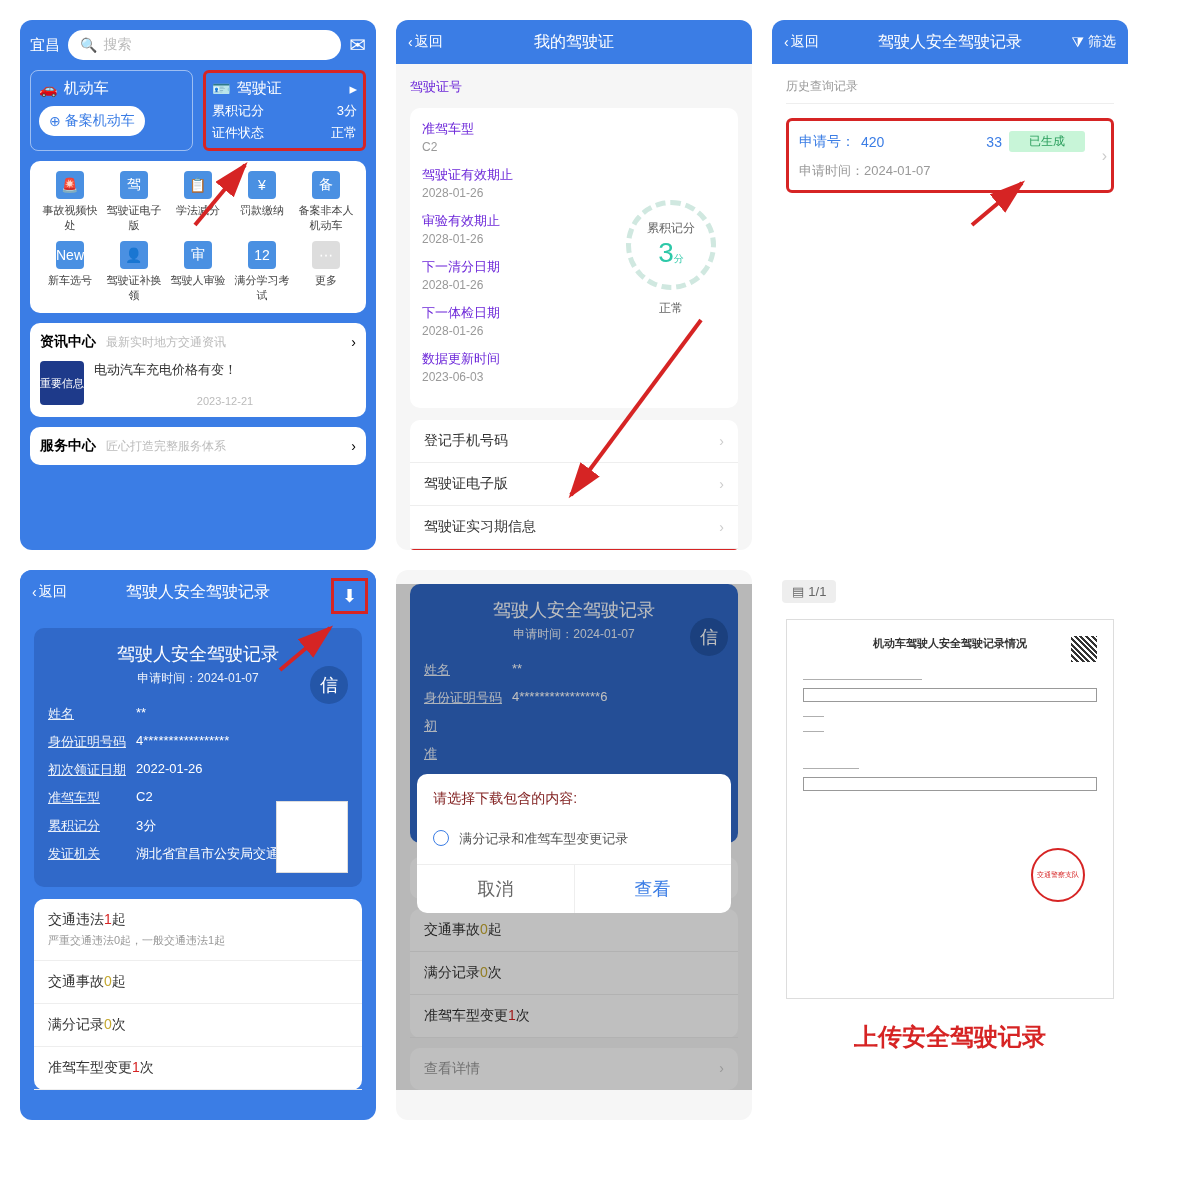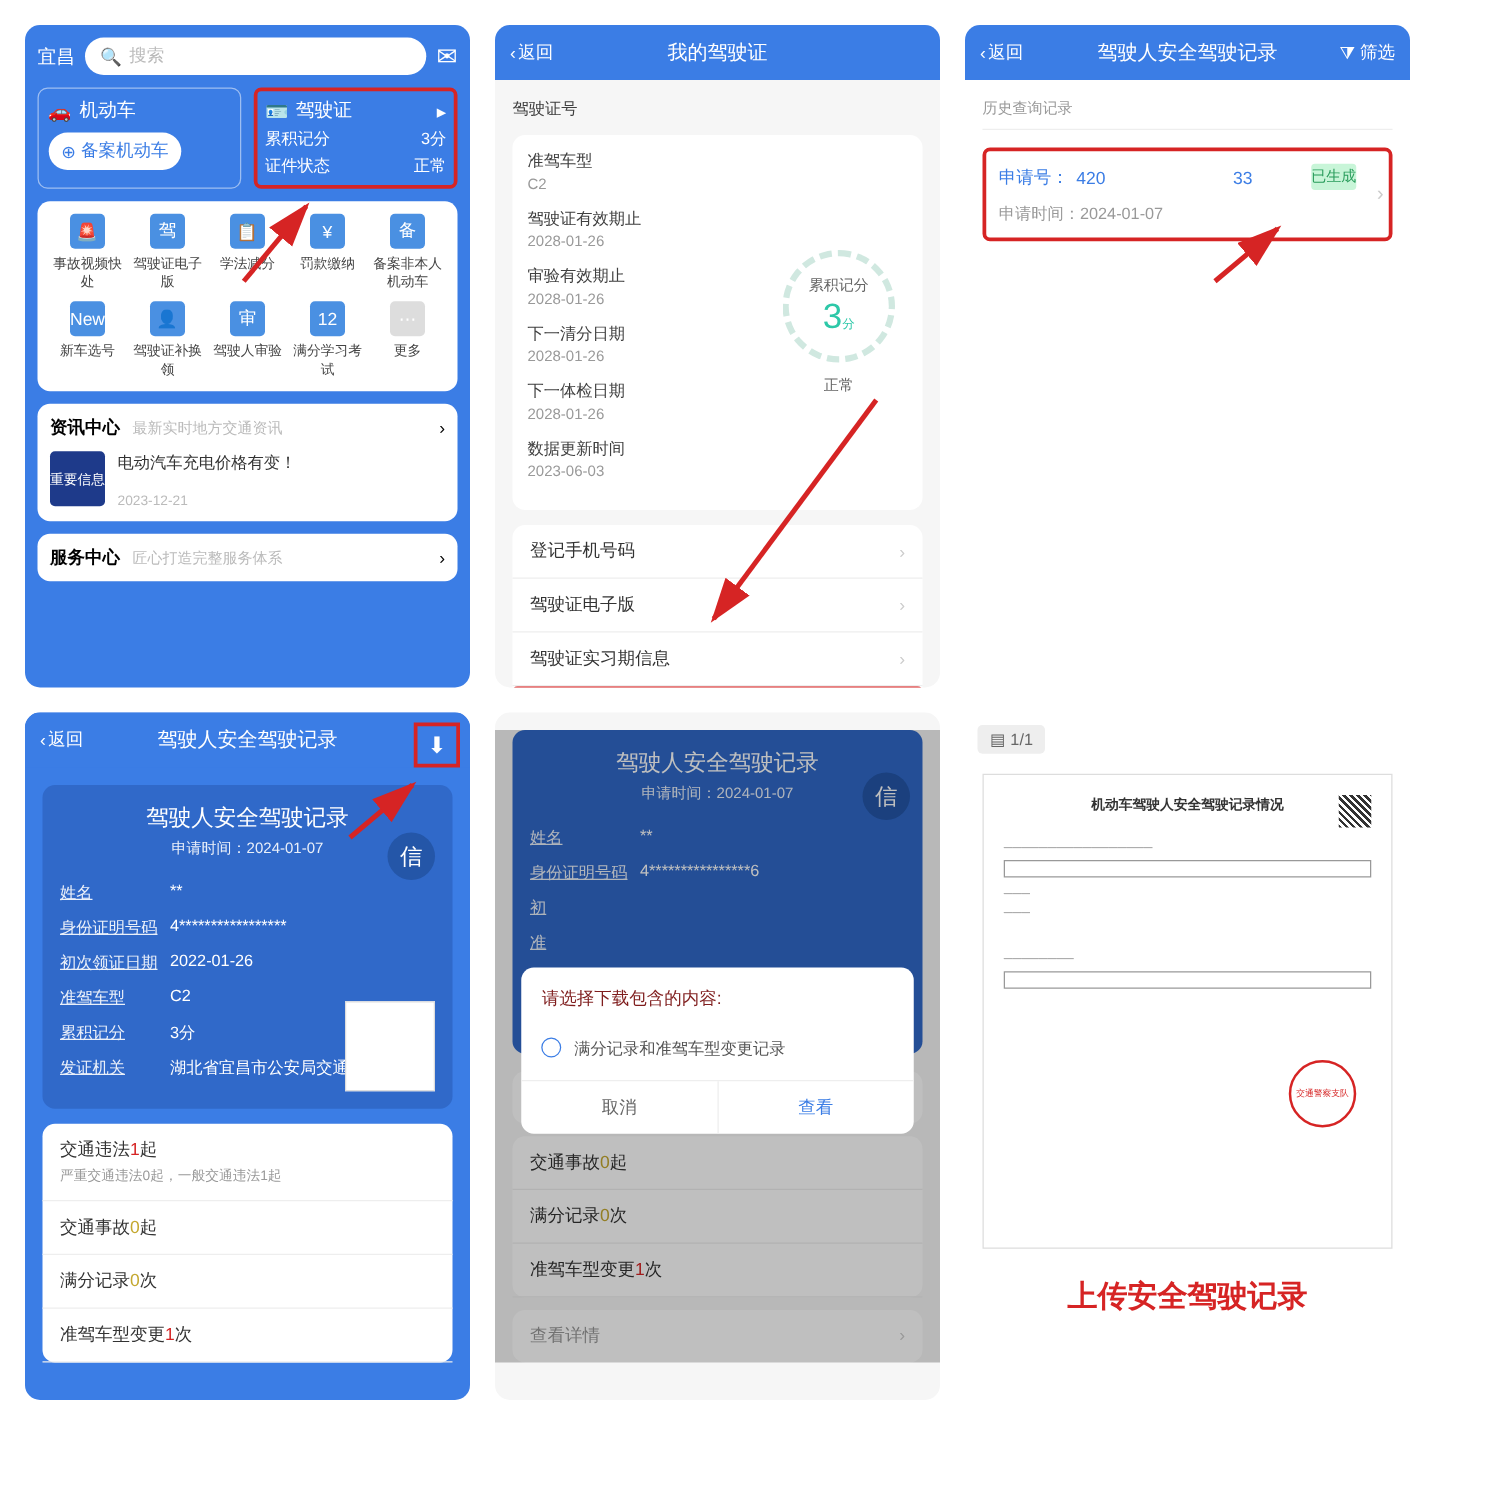--- a/index.html
+++ b/index.html
@@ -24,53 +24,53 @@
 .services { background: #fff; border-radius: 10px; margin: 0 10px; padding: 10px; display: grid; grid-template-columns: repeat(5, 1fr); gap: 8px 4px; }
 .svc { text-align: center; font-size: 11px; color: #444; }
 .svc-ic { width: 28px; height: 28px; margin: 0 auto 4px; background: #4a90e2; border-radius: 4px; display: flex; align-items: center; justify-content: center; color: #fff; font-size: 14px; }
 .svc-ic.gray { background: #ddd; }
 .info-sec { background: #fff; border-radius: 10px; margin: 10px; padding: 10px; }
 .info-h { display: flex; align-items: center; font-size: 14px; gap: 10px; }
 .info-h .sub { color: #bbb; font-size: 12px; flex: 1; }
 .news-item { display: flex; gap: 10px; margin-top: 10px; align-items: flex-start; }
 .news-badge { width: 44px; height: 44px; background: #1e3a8a; color: #fff; font-size: 11px; display: flex; align-items: center; justify-content: center; text-align: center; border-radius: 4px; }
 .news-txt { flex: 1; font-size: 13px; color: #333; }
-.news-date { color: #bbb; font-size: 11px; text-align: left; margin-top: 16px; }
+.news-date { color: #bbb; font-size: 11px; text-align: center; margin-top: 16px; }
 
 
 .nav-header { background: #3b7de5; color: #fff; height: 44px; display: flex; align-items: center; padding: 0 12px; position: relative; }
 .nav-back { font-size: 14px; display: flex; align-items: center; gap: 2px; }
 .nav-title { position: absolute; left: 50%; transform: translateX(-50%); font-size: 16px; font-weight: 500; }
 .nav-right { margin-left: auto; font-size: 14px; display: flex; align-items: center; gap: 4px; }
 
 .p2-body { padding: 14px; }
 .p2-card { background: #fff; border-radius: 10px; padding: 12px; display: flex; }
 .p2-left { flex: 1; }
 .p2-row { margin-bottom: 12px; }
-.p2-lbl { font-size: 13px; color: #404040; }
+.p2-lbl { font-size: 13px; color: #6d28d9; }
 .p2-val { font-size: 12px; color: #999; margin-top: 2px; }
 .p2-right { width: 110px; display: flex; flex-direction: column; align-items: center; justify-content: center; }
 .gauge { width: 90px; height: 90px; border: 5px dashed #d0e8e0; border-radius: 50%; display: flex; flex-direction: column; align-items: center; justify-content: center; }
 .gauge-lbl { font-size: 12px; color: #666; }
 .gauge-val { font-size: 28px; color: #2dc8a8; font-weight: 500; }
 .gauge-sub { font-size: 10px; color: #2dc8a8; }
 .gauge-status { font-size: 12px; color: #666; margin-top: 10px; }
 .list-card { background: #fff; border-radius: 10px; margin-top: 12px; }
 .list-item { padding: 12px 14px; border-bottom: 1px solid #eee; font-size: 14px; color: #333; display: flex; align-items: center; }
 .list-item:last-child { border-bottom: none; }
 .chev { margin-left: auto; color: #ccc; }
 .hl-red { border: 3px solid #d62424; border-radius: 4px; }
 
 
 .p3-body { padding: 14px; }
 .p3-sub { font-size: 12px; color: #999; border-bottom: 1px solid #eee; padding-bottom: 8px; }
 .p3-rec { border: 3px solid #d62424; border-radius: 6px; padding: 10px; margin-top: 14px; position: relative; }
 .p3-line1 { display: flex; align-items: center; gap: 6px; }
 .p3-lbl { color: #3b7de5; font-size: 14px; }
-.p3-tag { background: #c8f5d8; color: #2a9d5c; font-size: 12px; padding: 2px 0; border-radius: 3px; margin-left: auto; margin-right: 16px; }
+.p3-tag { background: #c8f5d8; color: #2a9d5c; font-size: 12px; padding: 2px 20px; border-radius: 3px; margin-left: auto; margin-right: 16px; }
 .p3-chev { position: absolute; right: 4px; top: 50%; transform: translateY(-50%); color: #ccc; }
 .p3-line2 { color: #999; font-size: 13px; margin-top: 10px; }
 
 
 .p4-body { padding: 14px; }
 .p4-card { background: #3069c9; border-radius: 10px; padding: 14px; color: #fff; position: relative; }
 .p4-title { text-align: center; font-size: 18px; font-weight: 500; }
 .p4-sub { text-align: center; font-size: 12px; margin-top: 4px; opacity: 0.9; }
 .p4-badge { position: absolute; right: 14px; top: 38px; width: 38px; height: 38px; border-radius: 50%; background: #2456a8; display: flex; align-items: center; justify-content: center; font-size: 18px; }
 .p4-rows { margin-top: 18px; }
@@ -90,21 +90,21 @@
 .overlay { position: absolute; inset: 0; background: rgba(0,0,0,0.25); display: flex; align-items: center; justify-content: center; }
 .dialog { background: #fff; border-radius: 10px; width: 88%; }
 .dlg-body { padding: 16px 16px 8px; }
 .dlg-title { font-size: 14px; color: #7f1d1d; margin-bottom: 14px; }
 .dlg-opt { display: flex; gap: 10px; align-items: flex-start; padding: 8px 0; font-size: 13px; color: #555; }
 .radio { width: 16px; height: 16px; border: 1.5px solid #3b7de5; border-radius: 50%; flex-shrink: 0; }
 .radio.checked { background: #3b7de5; position: relative; }
 .radio.checked::after { content: "✓"; color: #fff; font-size: 11px; position: absolute; left: 2px; top: -1px; }
 .dlg-opt.selected { border: 2px solid #d62424; border-radius: 4px; padding: 6px; }
 .dlg-btns { display: flex; border-top: 1px solid #eee; }
-.dlg-btn { flex: 1; padding: 12px; text-align: center; font-size: 14px; }
+.dlg-btn { flex: 1; padding: 12px; text-align: center; font-size: 18px; }
 .dlg-btn.cancel { color: #666; border-right: 1px solid #eee; }
 .dlg-btn.view { color: #3b7de5; }
 .p5-list { margin: 0 14px; background: #fff; border-radius: 10px; }
 
 
 .p6-top { padding: 10px; }
 .p6-tab { background: #eee; color: #666; padding: 4px 10px; border-radius: 4px; display: inline-flex; align-items: center; gap: 4px; font-size: 13px; }
 .doc { margin: 6px 14px; border: 1px solid #ddd; height: 380px; background: #fff; padding: 16px; position: relative; font-size: 9px; color: #666; }
 .doc-title { text-align: center; font-size: 11px; color: #333; font-weight: 700; }
 .doc-qr { position: absolute; right: 16px; top: 16px; width: 26px; height: 26px; background: repeating-linear-gradient(45deg,#333,#333 2px,#fff 2px,#fff 4px); }

